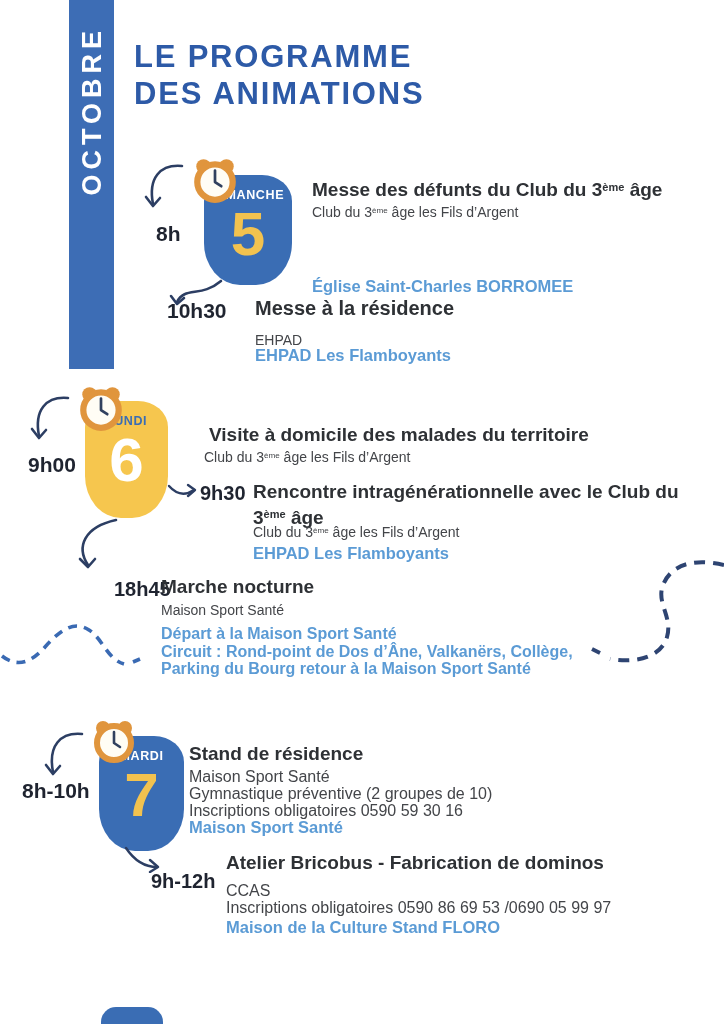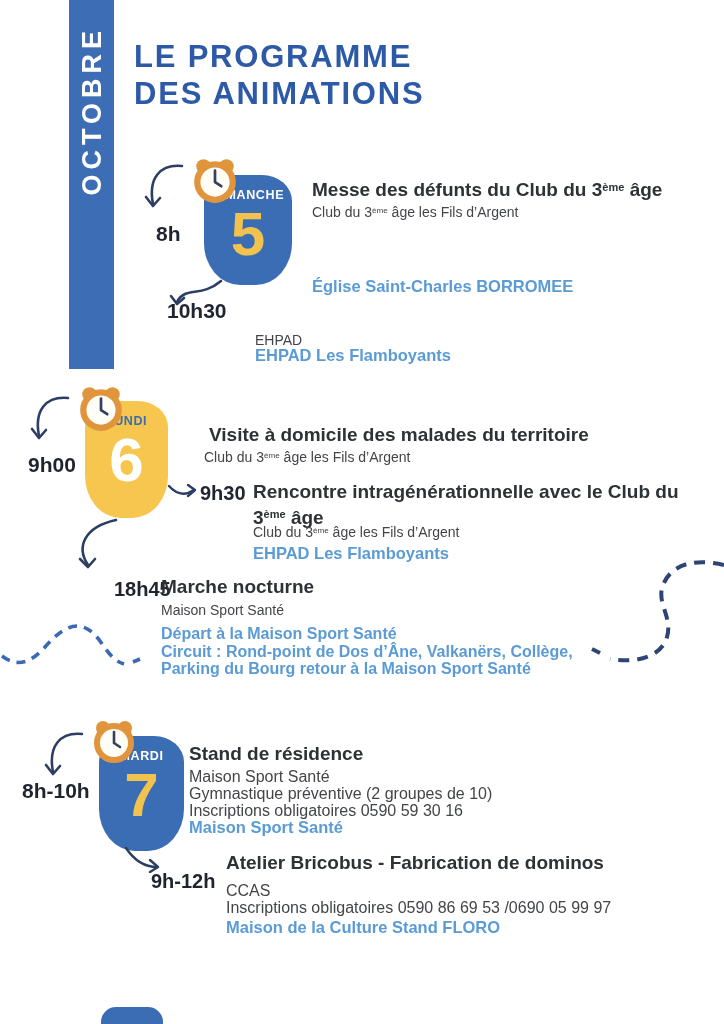--- a/index.html
+++ b/index.html
@@ -78,20 +78,21 @@
   <div class="time" style="left:156px;top:222px;">8h</div>
   <div class="etitle" style="left:312px;top:179px;"><span>Messe des défunts du Club du 3</span><span class="sup">ème</span><span> âge</span></div>
   <div class="esub" style="left:312px;top:205px;"><span>Club du 3</span><span class="sup">ème</span><span> âge les Fils d’Argent</span></div>
   <div class="eloc" style="left:312px;top:231px;margin-top:46px;">Église Saint-Charles BORROMEE</div>
 
   <svg class="arrow" style="left:163px;top:278px;width:66px;height:34px;" viewBox="0 0 66 34">
     <path d="M58 3 C38 20 22 8 14 24" stroke="#2c3e63" stroke-width="2.6" fill="none" stroke-linecap="round"></path>
     <path d="M8 18 L14 26 L21 20" stroke="#2c3e63" stroke-width="2.6" fill="none" stroke-linecap="round" stroke-linejoin="round"></path>
   </svg>
   <div class="time" style="left:167px;top:299px;">10h30</div>
+  <div class="etitle" style="left:255px;top:297px;font-size:20px;"><span>Messe à la résidence</span></div>
   <div class="esub" style="left:255px;top:333px;text-align:right;"><span>EHPAD</span></div>
   <div class="eloc" style="left:255px;top:346px;">EHPAD Les Flamboyants</div>
 
   <div class="badge badge-yellow" style="left:85px;top:401px;width:83px;height:117px;">
     <span class="day">LUNDI</span>
     <span class="num">6</span>
   </div>
   <svg class="clock" style="left:76px;top:384px;width:50px;height:50px;" viewBox="0 0 48 48">
     <circle cx="13" cy="10" r="7" fill="#e0953d"></circle>
       <circle cx="35" cy="10" r="7" fill="#e0953d"></circle>

